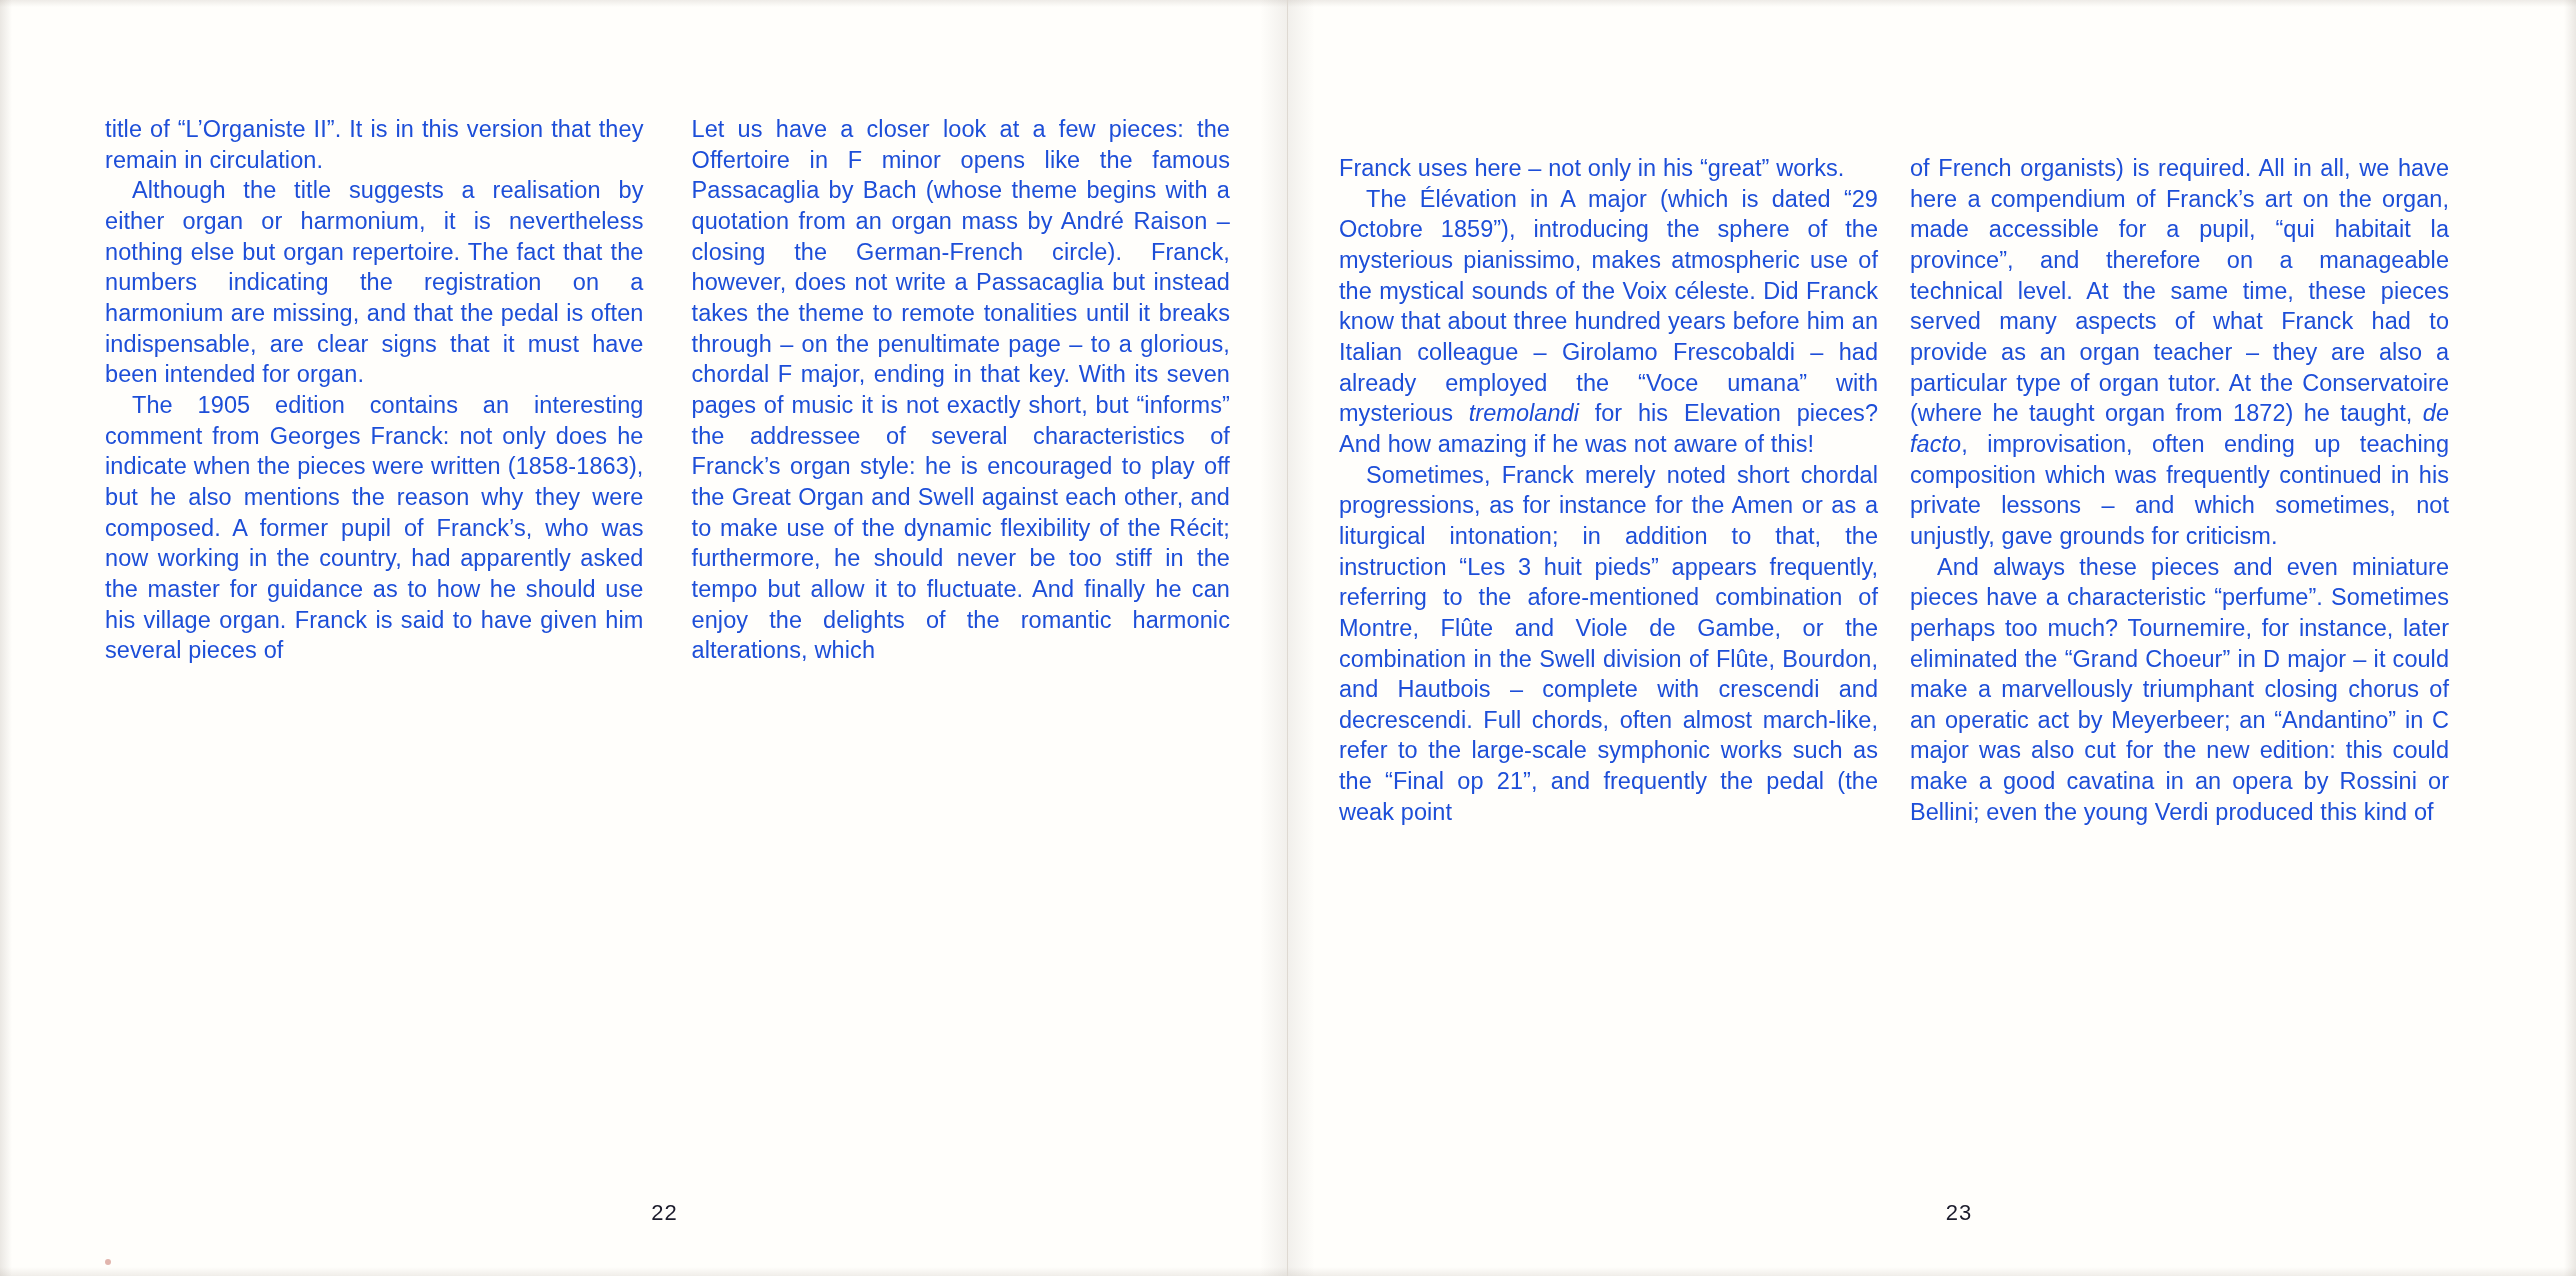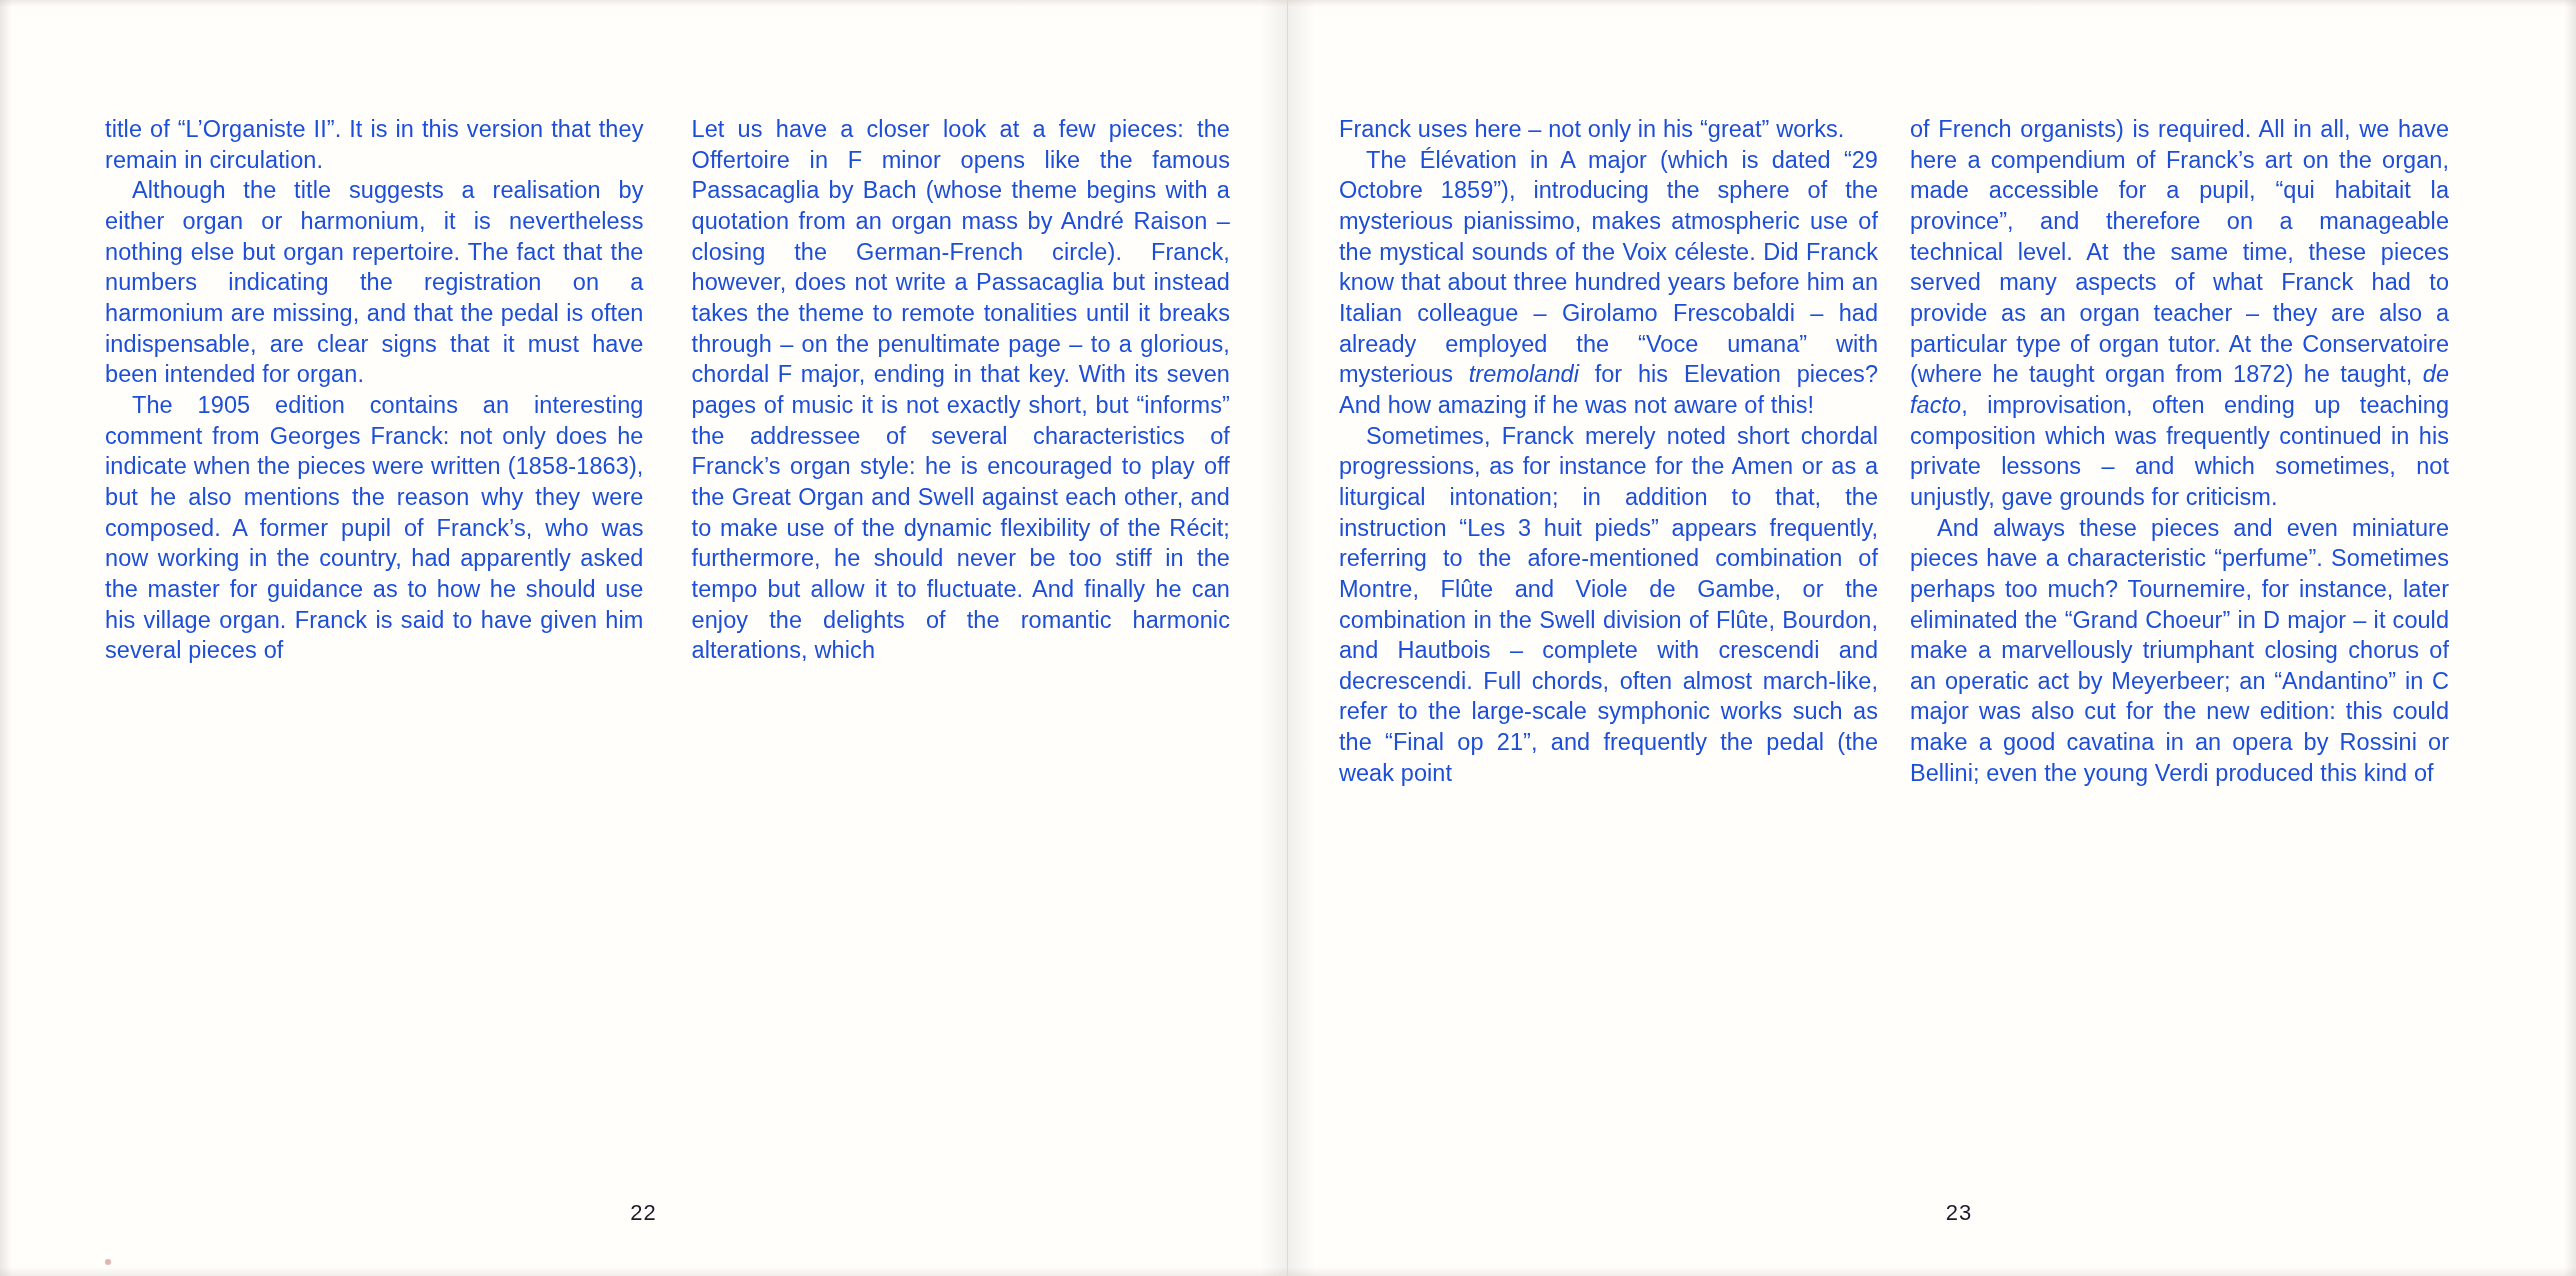--- a/index.html
+++ b/index.html
@@ -87,20 +87,21 @@
   }
   .page.left .columns {
     left: 105px;
     width: 1125px;
     gap: 48px;
   }
   .page.right .columns {
     left: 51px;
     width: 1129px;
     gap: 32px;
+    margin-top: 39px;
   }
 
   .col {
     width: 539px;
     font-size: 23.5px;
     line-height: 1.305;
     text-align: justify;
     color: #1d4ed8;
     letter-spacing: 0.1px;
     word-spacing: 0.2px;
@@ -120,21 +121,21 @@
 
   .folio {
     position: absolute;
     bottom: 50px;
     width: 100%;
     text-align: center;
     font-size: 22px;
     color: #1b1b2b;
     letter-spacing: 0.9px;
   }
-  .page.left .folio { padding-right: 51px; }
+  .page.left .folio { padding-right: 51px; margin-left: 21px; }
   .page.right .folio { padding-left: 27px; }
 
   .speck {
     position: absolute;
     width: 6.2px;
     height: 6.2px;
     border-radius: 50%;
     background: rgba(200,120,110,0.55);
     bottom: 10.6px;
     left: 105px;

